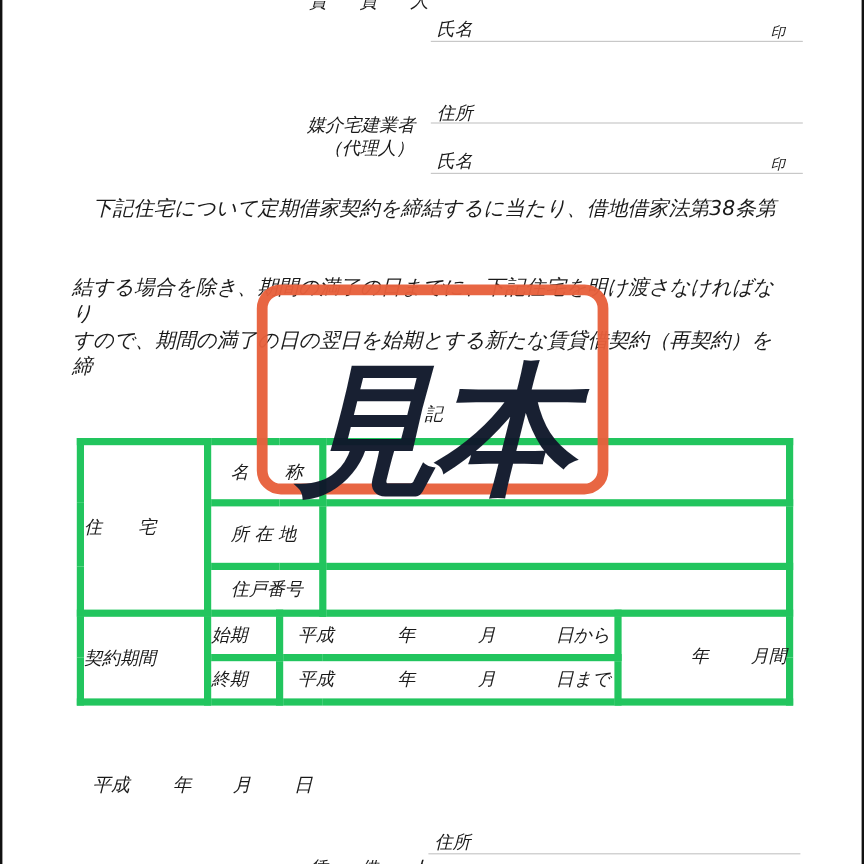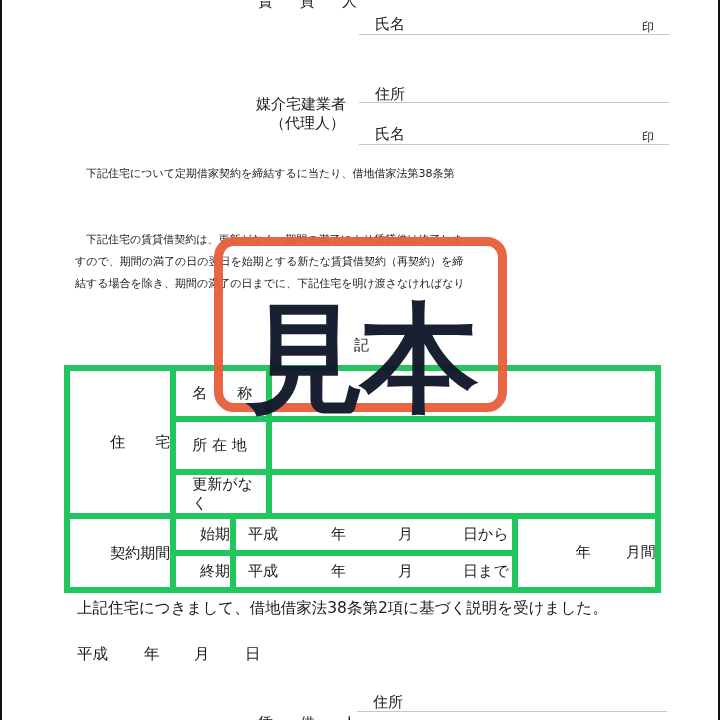--- a/index.html
+++ b/index.html
@@ -1,30 +1,30 @@
 <!DOCTYPE html>
 <html><head>
 <meta charset="utf-8">
 <style>
   html, body { margin:0; padding:0; }
   body { width:720px; height:720px; overflow:hidden; background:#ffffff; position:relative;
          font-family:"DejaVu Sans", "Liberation Sans", sans-serif; color:#1a1a1a; }
   .page { position:absolute; left:0; top:0; width:720px; height:720px; background:#fff;
-          border-left:2px solid #111; border-right:2px solid #111; box-sizing:border-box; }
+          border-left:2px solid #111; border-right:2px solid #111; box-sizing:border-box;font-style:italic; }
   .abs { position:absolute; white-space:nowrap; }
   .role { font-size:15px; letter-spacing:0; }
   .sigline { position:absolute; left:357px; width:310px; height:0; border-bottom:1.5px solid #c8c8c8; }
-  .siglabel { position:absolute; font-size:15px;margin-left:11px; }
+  .siglabel { position:absolute; font-size:15px; }
   .seal { position:absolute; font-size:12px; }
-  .para { position:absolute; left:73px; width:590px; font-size:11px; line-height:22px; }
+  .para { position:absolute; left:58px; width:590px; font-size:17px; line-height:22px; }
   .para p { margin:0; }
   table.info { position:absolute; left:62px; top:365px; width:597px; height:213px;
                border-collapse:collapse; border:1.5px solid #111; font-size:15px; }
   table.info td { border:6px solid #22c55e; padding:0; vertical-align:middle; }
-  .c-head { text-align:right; }
+  .c-head { text-align:left; }
   .c-label { padding-left:16px !important; }
   .stamp { position:absolute; left:212px; top:237px; width:293px; height:175px; box-sizing:border-box;
            border:9px solid #e8603c; border-radius:20px; opacity:0.96; pointer-events:none; }
   .stamp-text { position:absolute; left:0; right:0; top:6px; text-align:center; font-size:118px; font-weight:bold;
                 color:#0f172a; line-height:140px; letter-spacing:-4px; font-family:"DejaVu Sans", sans-serif;margin-top:36px; }
 </style>
 </head>
 <body>
 
 <div class="page">
@@ -40,23 +40,22 @@
   <div class="sigline" style="top:102px;"></div>
   <div class="siglabel" style="left:362px; top:125px;">氏名</div>
   <div class="seal" style="left:640px; top:129px;">印</div>
   <div class="sigline" style="top:144px;"></div>
 
   <div class="para" style="top:163px;">
     <p>　下記住宅について定期借家契約を締結するに当たり、借地借家法第38条第</p>
   </div>
 
   <div class="para" style="top:229px;">
-    <p>　下記住宅の賃貸借契約は、更新がなく、期間の満了により賃貸借は終了しま</p>
+    <p>結する場合を除き、期間の満了の日までに、下記住宅を明け渡さなければなり</p>
     <p>すので、期間の満了の日の翌日を始期とする新たな賃貸借契約（再契約）を締</p>
-    <p>結する場合を除き、期間の満了の日までに、下記住宅を明け渡さなければなり</p>
   </div>
 
   <div class="abs" style="left:352px; top:336px; font-size:15px;">記</div>
 
   <table class="info">
     <colgroup>
       <col style="width:107px">
       <col style="width:60px">
       <col style="width:36px">
       <col style="width:249px">
@@ -66,21 +65,21 @@
         <tr style="height:51px">
       <td rowspan="3" class="c-head">住　　宅</td>
       <td colspan="2" class="c-label">名　　称</td>
       <td colspan="2"></td>
     </tr>
     <tr style="height:53px">
       <td colspan="2" class="c-label">所 在 地</td>
       <td colspan="2"></td>
     </tr>
     <tr style="height:39px">
-      <td colspan="2" class="c-label">更新がなく</td>
+      <td colspan="2" class="c-label">住戸番号</td>
       <td colspan="2"></td>
     </tr>
     <tr style="height:37px">
       <td rowspan="2" class="c-head">契約期間</td>
       <td class="c-head">始期</td>
       <td colspan="2">
         <div style="position:relative; height:20px; font-size:15px;">
           <span class="abs" style="left:12px;">平成</span>
           <span class="abs" style="left:95px;">年</span>
           <span class="abs" style="left:162px;">月</span>
@@ -105,21 +104,20 @@
         </div>
       </td>
     </tr>
   </tbody>
     </table>
 
   <div class="stamp">
     <div class="stamp-text">見本</div>
   </div>
 
-  <div class="abs" style="left:75px; top:598px; font-size:15.5px;">上記住宅につきまして、借地借家法38条第2項に基づく説明を受けました。</div>
 
   <div class="abs" style="left:75px; top:644px; font-size:15.5px;">平成</div>
   <div class="abs" style="left:142px; top:644px; font-size:15.5px;">年</div>
   <div class="abs" style="left:192px; top:644px; font-size:15.5px;">月</div>
   <div class="abs" style="left:243px; top:644px; font-size:15.5px;">日</div>
 
   <div class="siglabel" style="left:360px; top:693px;">住所</div>
   <div class="sigline" style="top:711px; left:355px;"></div>
   <div class="abs role" style="left:256px; top:714px; letter-spacing:6px;">賃　借　人</div>
 

